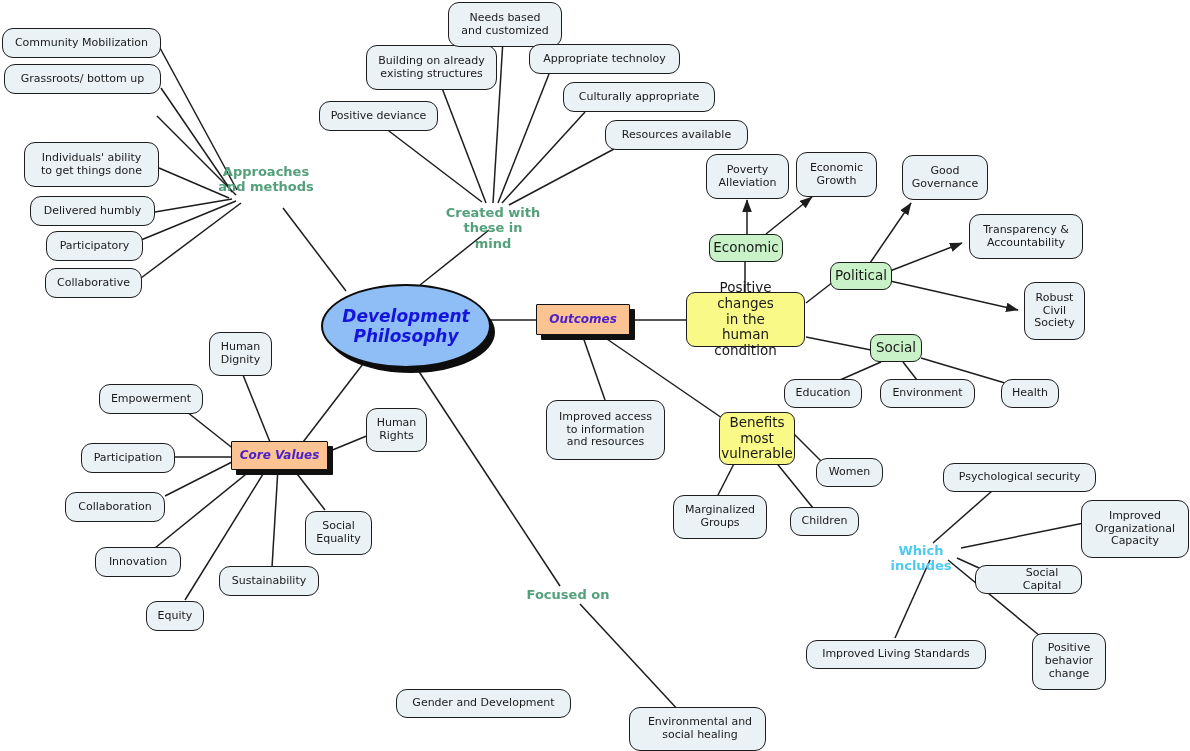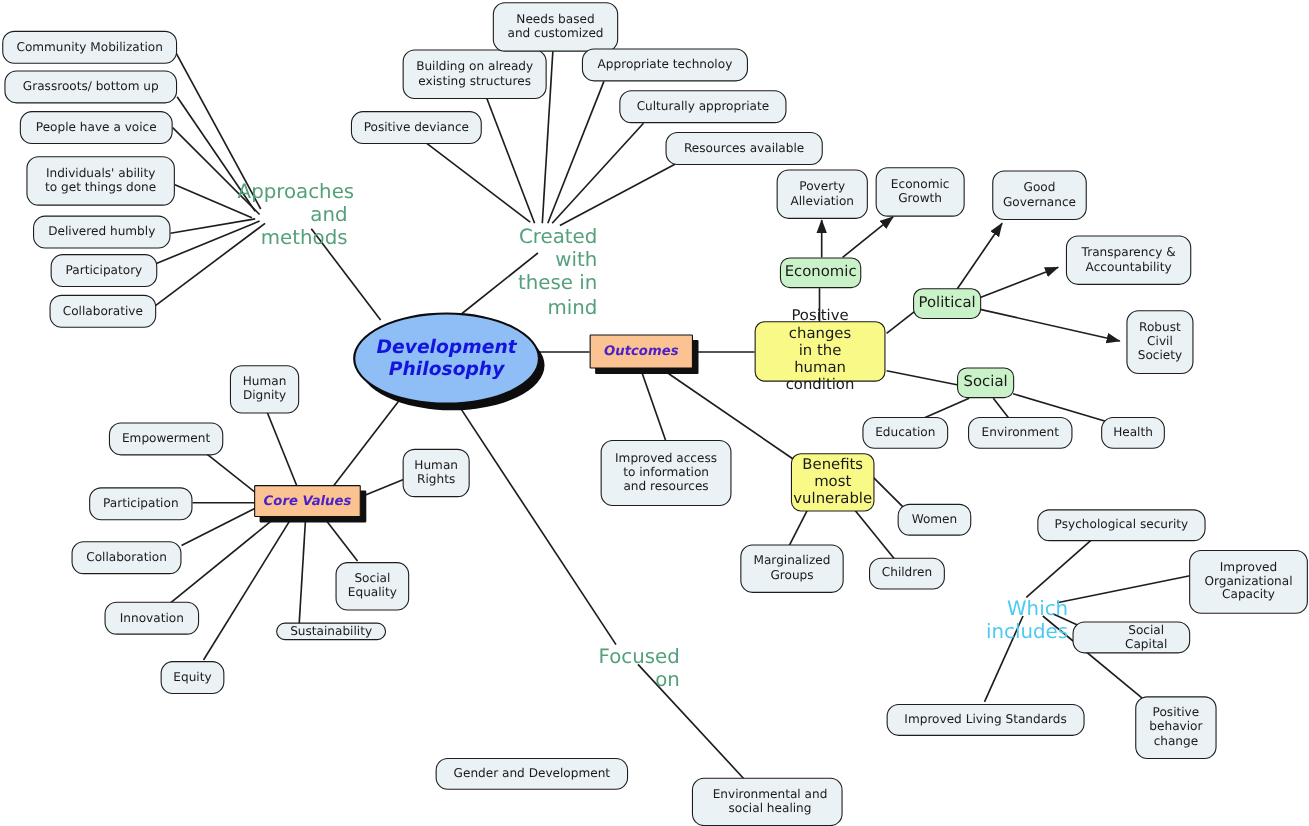--- a/index.html
+++ b/index.html
@@ -66,26 +66,27 @@
     border-radius:50%;
     color:#1414dc;
     font-size:17px;font-weight:bold;font-style:italic;
     line-height:1.18;
     box-shadow:5px 6px 0 -1px #0d0d0d;
     z-index:5;
   }
   
   .conn-label{
     position:absolute;
-    text-align:right;
+    text-align:center;
     white-space:pre-line;
-    font-size:18px;
+    font-size:13px;
     line-height:1.18;
     z-index:4;
     background:transparent;
+    font-weight:bold;
   }
   .lbl-green{color:#54a07a;}
   .lbl-cyan{color:#4ccaf2;}
 </style>
 </head>
 <body>
 
 <div id="canvas">
 
   <svg id="edges" viewBox="0 0 1190 751">
@@ -181,21 +182,20 @@
   <div class="node hub" style="left:719px;top:412px;width:76px;height:53px;">Benefits
 most
 vulnerable</div>
 
   <div class="node cat" style="left:709px;top:234px;width:74px;height:28px;">Economic</div>
   <div class="node cat" style="left:830px;top:262px;width:62px;height:28px;">Political</div>
   <div class="node cat" style="left:870px;top:334px;width:52px;height:28px;">Social</div>
 
   <div class="node leaf" style="left:2px;top:28px;width:159px;height:30px;">Community Mobilization</div>
   <div class="node leaf" style="left:4px;top:64px;width:157px;height:30px;">Grassroots/ bottom up</div>
-  <div class="node leaf" style="left:18px;top:101px;width:139px;height:30px;">People have a voice</div>
   <div class="node leaf" style="left:24px;top:142px;width:135px;height:45px;">Individuals' ability
 to get things done</div>
   <div class="node leaf" style="left:30px;top:196px;width:125px;height:30px;">Delivered humbly</div>
   <div class="node leaf" style="left:46px;top:231px;width:97px;height:30px;">Participatory</div>
   <div class="node leaf" style="left:45px;top:268px;width:97px;height:30px;">Collaborative</div>
 
   <div class="node leaf" style="left:319px;top:101px;width:119px;height:30px;">Positive deviance</div>
   <div class="node leaf" style="left:366px;top:45px;width:131px;height:45px;">Building on already
 existing structures</div>
   <div class="node leaf" style="left:448px;top:2px;width:114px;height:45px;">Needs based
@@ -204,21 +204,21 @@
   <div class="node leaf" style="left:563px;top:82px;width:152px;height:30px;">Culturally appropriate</div>
   <div class="node leaf" style="left:605px;top:120px;width:143px;height:30px;">Resources available</div>
 
   <div class="node leaf" style="left:209px;top:332px;width:63px;height:44px;">Human
 Dignity</div>
   <div class="node leaf" style="left:99px;top:384px;width:104px;height:30px;">Empowerment</div>
   <div class="node leaf" style="left:81px;top:443px;width:94px;height:30px;">Participation</div>
   <div class="node leaf" style="left:65px;top:492px;width:100px;height:30px;">Collaboration</div>
   <div class="node leaf" style="left:95px;top:547px;width:86px;height:30px;">Innovation</div>
   <div class="node leaf" style="left:146px;top:601px;width:58px;height:30px;">Equity</div>
-  <div class="node leaf" style="left:219px;top:566px;width:100px;height:16px;margin-left:32px;">Sustainability</div>
+  <div class="node leaf" style="left:219px;top:566px;width:100px;height:30px;">Sustainability</div>
   <div class="node leaf" style="left:305px;top:511px;width:67px;height:44px;">Social
 Equality</div>
   <div class="node leaf" style="left:366px;top:408px;width:61px;height:44px;">Human
 Rights</div>
 
   <div class="node leaf" style="left:706px;top:154px;width:83px;height:45px;">Poverty
 Alleviation</div>
   <div class="node leaf" style="left:796px;top:152px;width:81px;height:45px;">Economic
 Growth</div>
 

